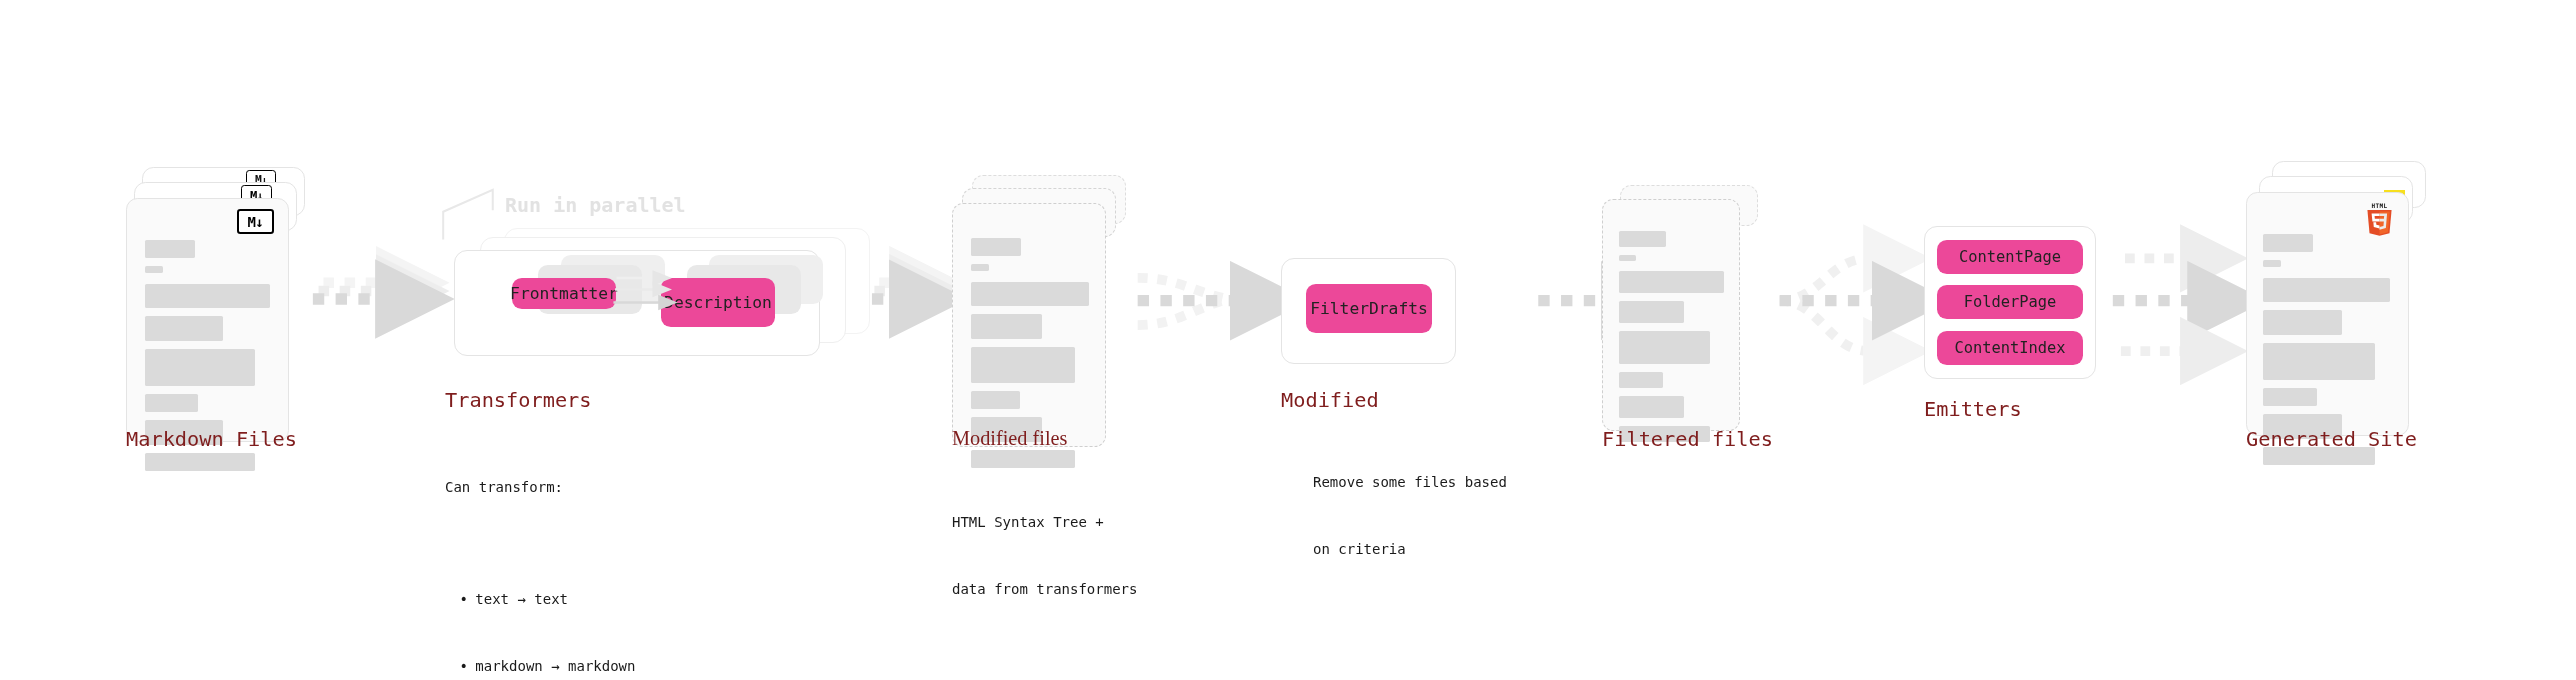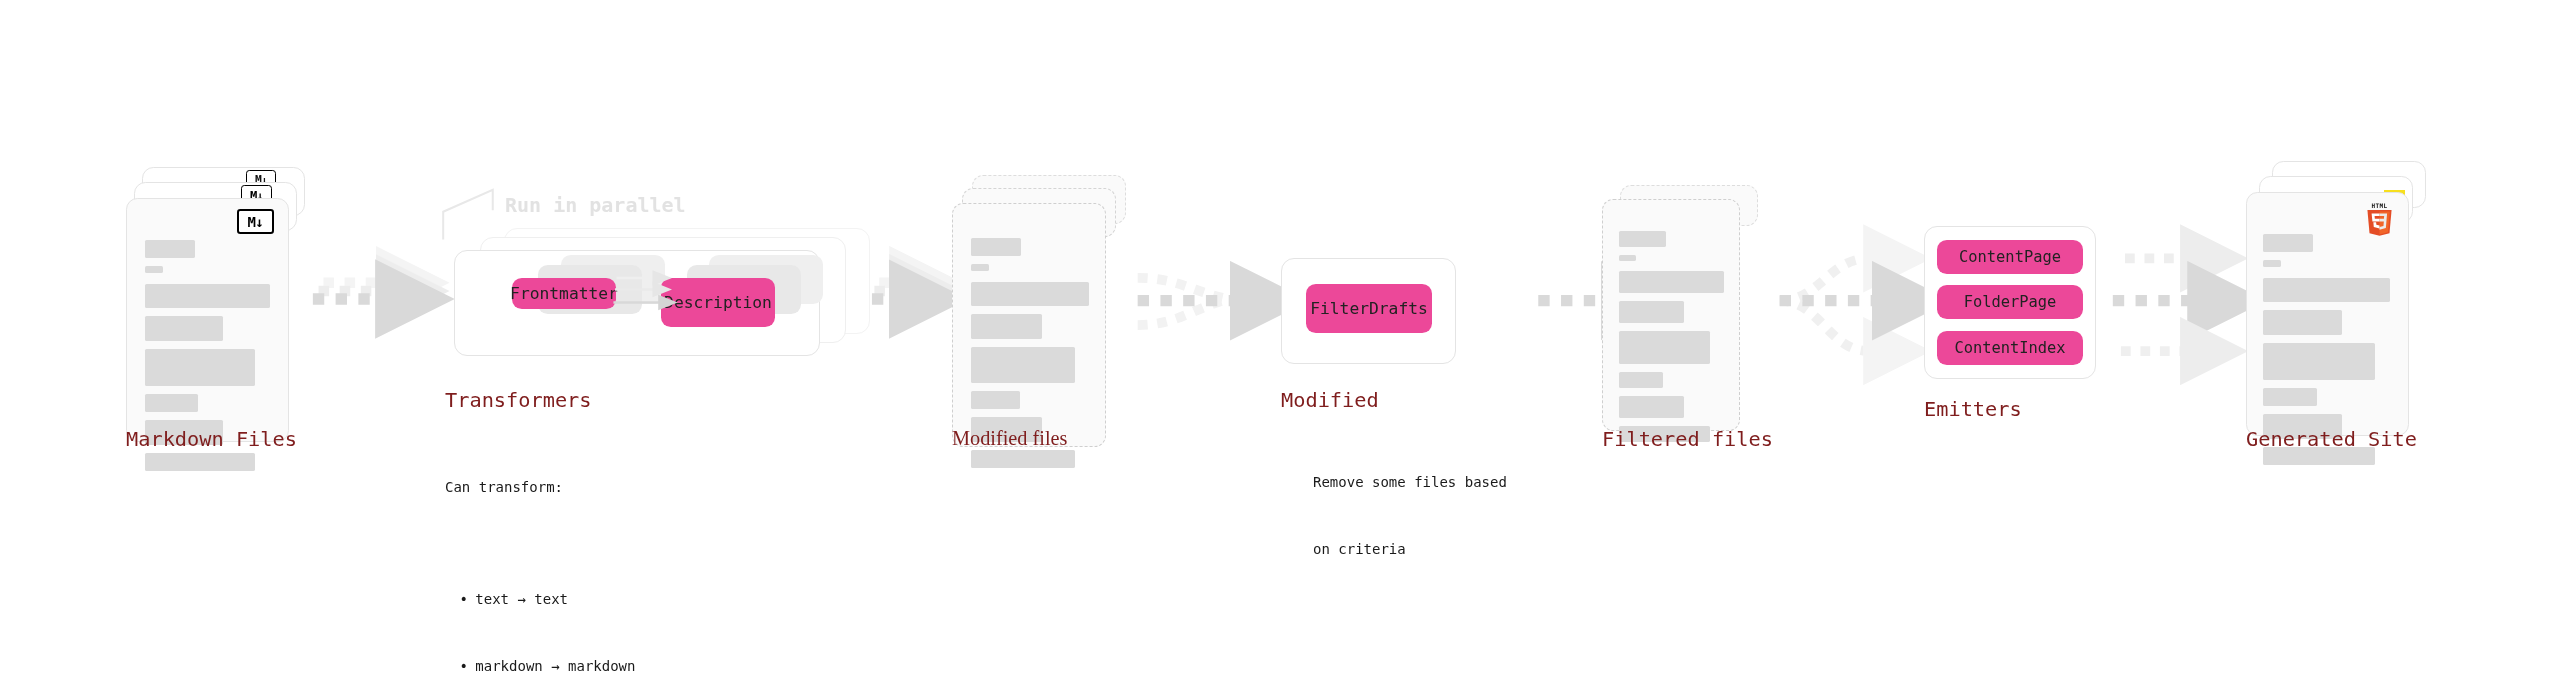--- a/index.html
+++ b/index.html
@@ -198,20 +198,24 @@
         <div class="bar" style="width:100%;height:24.4px;"></div>
         <div class="bar" style="width:60%;height:24.4px;"></div>
         <div class="bar" style="width:88%;height:36px;"></div>
         <div class="bar" style="width:42%;height:18px;"></div>
         <div class="bar" style="width:60%;height:24.4px;"></div>
         <div class="bar" style="width:88%;height:18px;"></div>
       </div>
     </div>
   </div>
   <div class="caption" style="left:952px;top:427px;font-family:Liberation Serif, serif;">Modified files</div>
+  <div class="sub" style="left:952px;top:466px;">
+    <div>HTML Syntax Tree +</div>
+    <div>data from transformers</div>
+  </div>
 
   <div class="node" style="left:1281px;top:258px;">
     <div class="group" style="left:0;top:0;width:175px;height:106px;"></div>
     <div class="chip" style="left:25px;top:26px;width:126px;height:49px;">
         <span>FilterDrafts</span>
       </div>
   </div>
   <div class="caption" style="left:1281px;top:388px;">Modified</div>
   <div class="sub" style="left:1281px;top:426px;margin-left:32px;">
     <div>Remove some files based</div>

